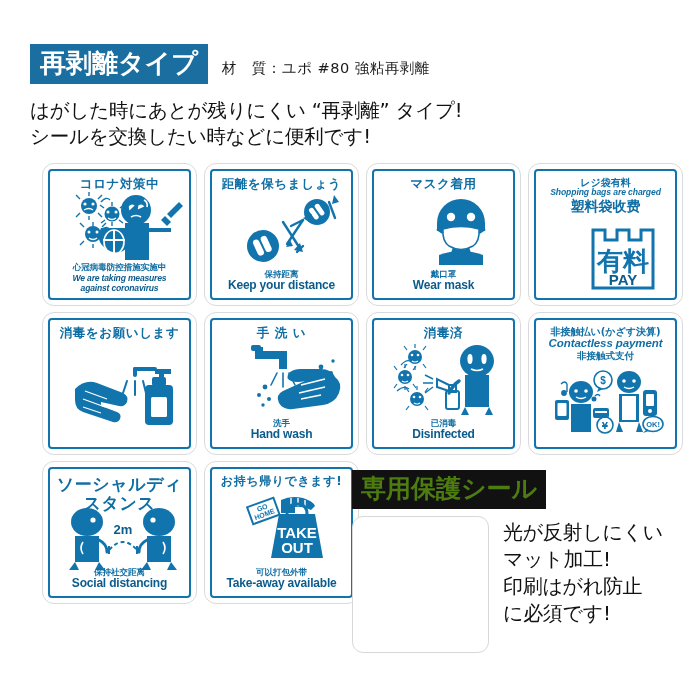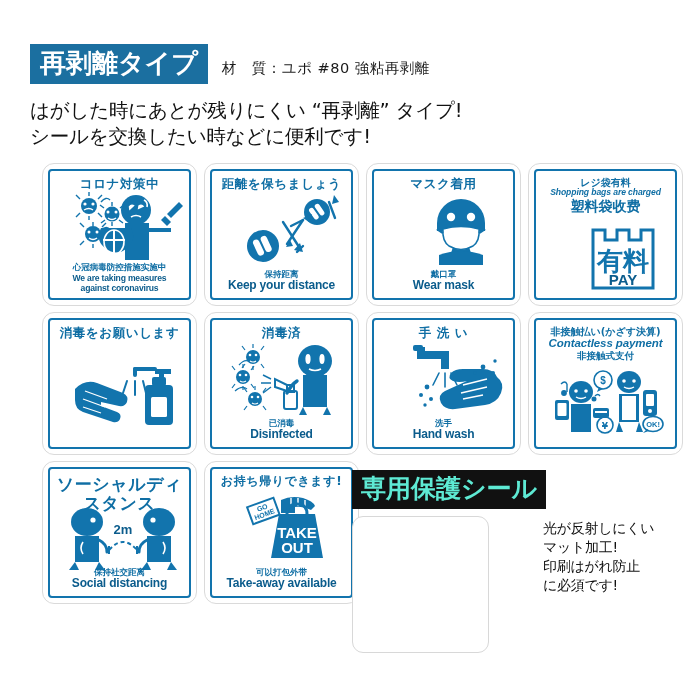--- a/index.html
+++ b/index.html
@@ -77,41 +77,40 @@
   .art{flex:1;display:flex;align-items:center;justify-content:flex-end;width:100%;min-height:0;}
   .art svg{display:block;}
   .foot{width:100%;text-align:center;}
   .t-cn{
     color:#0f6ea4;font-weight:bold;font-size:8.5px;line-height:1.25;
     font-family:"DejaVu Sans","Liberation Sans",sans-serif;
   }
   .t-en{
     color:#0b5c8c;font-weight:bold;font-size:12px;line-height:1.15;letter-spacing:-.2px;
   }
-  .t-en.s3{font-size:8.6px;line-height:1.18;}
+  .t-en.s3{font-size:8.6px;line-height:1.18;font-style:italic;}
 
   
   .protect{position:absolute;left:352px;top:470px;width:328px;}
   .blk{
-    display:inline-block;background:#111;color:#5eead4;
+    display:inline-block;background:#111;color:#4d7c0f;
     font-weight:bold;font-size:25px;line-height:1;
     padding:6px 9px 8px 9px;white-space:nowrap;
     font-family:"DejaVu Sans","Liberation Sans",sans-serif;
   }
   .prow{display:flex;gap:14px;margin-top:7px;}
   .blank{
     width:137px;height:137px;background:#fff;
     border:1px solid #d8d8d8;border-radius:11px;box-sizing:border-box;
     flex:0 0 auto;
   }
   .ptext{
-    font-size:14px;line-height:1.35;color:#111;white-space:nowrap;
+    font-size:20px;line-height:1.35;color:#111;white-space:nowrap;
     padding-top:3px;letter-spacing:-.3px;
     font-family:"DejaVu Sans","Liberation Sans",sans-serif;
-    margin-left:40px;
   }
 </style>
 </head>
 <body>
 
 <div id="page">
 
   <div class="header">
     <div class="hdr-row">
       <div class="badge">再剥離タイプ</div>
@@ -283,20 +282,55 @@
                   <path d="M60 26 L56 38 M68 26 L68 40 M76 26 L79 38"></path>
                 </g>
               </g>
             </svg>
           </div>
         </div>
       </div>
 
       <div class="card">
         <div class="inner">
+          <div class="t-jp">手 洗 い</div>
+          <div class="art">
+            <svg width="110" height="72" viewBox="0 0 110 72">
+              <g fill="#1274ad">
+                <path d="M18 4 L18 16 L42 16 L42 26 L50 26 L50 8 L26 8 L26 4 Z"></path>
+                <rect x="14" y="2" width="10" height="6" rx="2"></rect>
+                <g stroke="#1274ad" stroke-width="1.6" fill="none" stroke-linecap="round">
+                  <path d="M40 30 L34 42 M46 30 L46 44 M52 30 L58 42"></path>
+                </g>
+                <path d="M98 34 q8 6 4 16 q-4 10 -16 12 l-30 4 q-10 1 -14 -6 q-4 -8 4 -12 l22 -10 q-8 2 -14 0 q-6 -3 -2 -8 q4 -4 12 -4 l20 0 q10 0 14 8 z"></path>
+                <g stroke="#fff" stroke-width="1.3" fill="none">
+                  <path d="M64 42 L88 36 M62 50 L88 44 M64 56 L84 52"></path>
+                </g>
+                <g fill="#1274ad">
+                  <circle cx="28" cy="44" r="2.4"></circle>
+                    <circle cx="22" cy="52" r="2"></circle>
+                  <circle cx="32" cy="56" r="2"></circle>
+                    <circle cx="26" cy="62" r="1.7"></circle>
+                  <circle cx="84" cy="24" r="2.4"></circle>
+                    <circle cx="94" cy="30" r="2"></circle>
+                  <circle cx="96" cy="18" r="1.7"></circle>
+                    <circle cx="76" cy="30" r="1.6"></circle>
+                </g>
+              </g>
+            </svg>
+          </div>
+          <div class="foot">
+            <div class="t-cn">洗手</div>
+            <div class="t-en">Hand wash</div>
+          </div>
+        </div>
+      </div>
+
+      <div class="card">
+        <div class="inner">
           <div class="t-jp">消毒済</div>
           <div class="art">
             <svg width="118" height="72" viewBox="0 0 118 72">
               <g fill="#1274ad">
                 <circle cx="24" cy="14" r="7"></circle>
                   <circle cx="14" cy="34" r="7"></circle>
                   <circle cx="26" cy="56" r="7"></circle>
                 <g stroke="#1274ad" stroke-width="1.2" fill="none">
                   <path d="M16 7 L13 3 M32 7 L35 3 M16 21 L13 25 M32 21 L35 25 M24 5 L24 1 M24 23 L24 27"></path>
                   <path d="M6 27 L3 23 M22 27 L25 23 M6 41 L3 45 M22 41 L25 45 M14 25 L14 21 M14 43 L14 47"></path>
@@ -330,55 +364,20 @@
                 <path d="M58 42 L46 36 L46 44 L58 48 Z" fill="none" stroke="#1274ad" stroke-width="2"></path>
                 <g stroke="#1274ad" stroke-width="1.4" fill="none">
                   <path d="M42 36 L34 32 M42 40 L32 40 M42 44 L34 50"></path>
                 </g>
               </g>
             </svg>
           </div>
           <div class="foot">
             <div class="t-cn">已消毒</div>
             <div class="t-en">Disinfected</div>
-          </div>
-        </div>
-      </div>
-
-      <div class="card">
-        <div class="inner">
-          <div class="t-jp">手 洗 い</div>
-          <div class="art">
-            <svg width="110" height="72" viewBox="0 0 110 72">
-              <g fill="#1274ad">
-                <path d="M18 4 L18 16 L42 16 L42 26 L50 26 L50 8 L26 8 L26 4 Z"></path>
-                <rect x="14" y="2" width="10" height="6" rx="2"></rect>
-                <g stroke="#1274ad" stroke-width="1.6" fill="none" stroke-linecap="round">
-                  <path d="M40 30 L34 42 M46 30 L46 44 M52 30 L58 42"></path>
-                </g>
-                <path d="M98 34 q8 6 4 16 q-4 10 -16 12 l-30 4 q-10 1 -14 -6 q-4 -8 4 -12 l22 -10 q-8 2 -14 0 q-6 -3 -2 -8 q4 -4 12 -4 l20 0 q10 0 14 8 z"></path>
-                <g stroke="#fff" stroke-width="1.3" fill="none">
-                  <path d="M64 42 L88 36 M62 50 L88 44 M64 56 L84 52"></path>
-                </g>
-                <g fill="#1274ad">
-                  <circle cx="28" cy="44" r="2.4"></circle>
-                    <circle cx="22" cy="52" r="2"></circle>
-                  <circle cx="32" cy="56" r="2"></circle>
-                    <circle cx="26" cy="62" r="1.7"></circle>
-                  <circle cx="84" cy="24" r="2.4"></circle>
-                    <circle cx="94" cy="30" r="2"></circle>
-                  <circle cx="96" cy="18" r="1.7"></circle>
-                    <circle cx="76" cy="30" r="1.6"></circle>
-                </g>
-              </g>
-            </svg>
-          </div>
-          <div class="foot">
-            <div class="t-cn">洗手</div>
-            <div class="t-en">Hand wash</div>
           </div>
         </div>
       </div>
 
       <div class="card">
         <div class="inner">
           <div class="t-jp sm">非接触払い(かざす決算)</div>
           <div class="t-en-top" style="font-size:11.5px">Contactless payment</div>
           <div class="t-cn-top" style="font-size:9.5px">非接触式支付</div>
           <div class="art">

